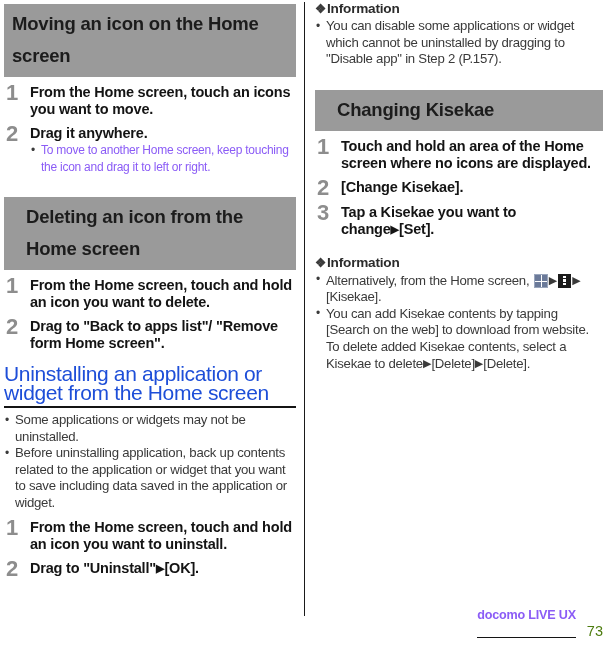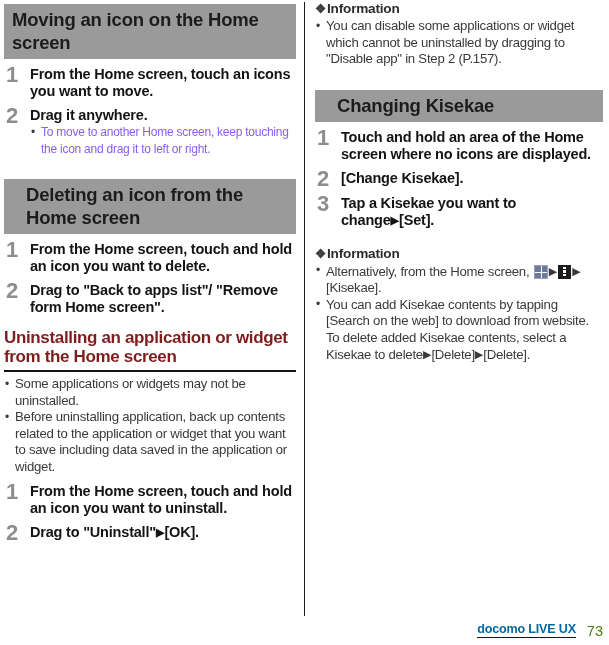--- a/index.html
+++ b/index.html
@@ -51,21 +51,21 @@
     width: 304px;
     padding: 0 6px 0 10px;
   }
 
   
   .section-bar {
     background: #9a9a9a;
     color: #1c1c1c;
     font-weight: bold;
     font-size: 18.5px;
-    line-height: 23px;
+    line-height: 32px;
     padding: 4px 8px 5px 8px;
     letter-spacing: -0.2px;
   }
 
   
   .step {
     display: flex;
     margin-top: 7px;
     align-items: flex-start;
   }
@@ -114,23 +114,23 @@
     color: #3a3a3a;
   }
   .bullets.sub li {
     font-size: 12px;
     line-height: 16.5px;
     color: #8b5cf6;
   }
 
   
   .subhead {
-    font-size: 17px;
-    font-weight: bold;
-    color: #7f1d1d;
+    font-size: 21px;
+    font-weight: normal;
+    color: #1d4ed8;
     line-height: 19px;
     margin-top: 12px;
     letter-spacing: -0.35px;
   }
   .rule {
     border-top: 2.5px solid #141414;
     margin-top: 4px;
     margin-bottom: 4px;
   }
 
@@ -200,23 +200,23 @@
   .footer {
     position: absolute;
     right: 6px;
     bottom: 7px;
     display: flex;
     align-items: flex-end;
   }
   .footer-brand {
     font-size: 12.6px;
     font-weight: bold;
-    color: #0369a1;
+    color: #8b5cf6;
     border-bottom: 1.6px solid #141414;
-    padding-bottom: 1px;
+    padding-bottom: 15px;
     letter-spacing: -0.2px;
   }
   .footer-page {
     font-size: 14.5px;
     color: #4d7c0f;
     margin-left: 11px;
     line-height: 14px;
   }
 
   .sp-top-8 { margin-top: 8px; }

